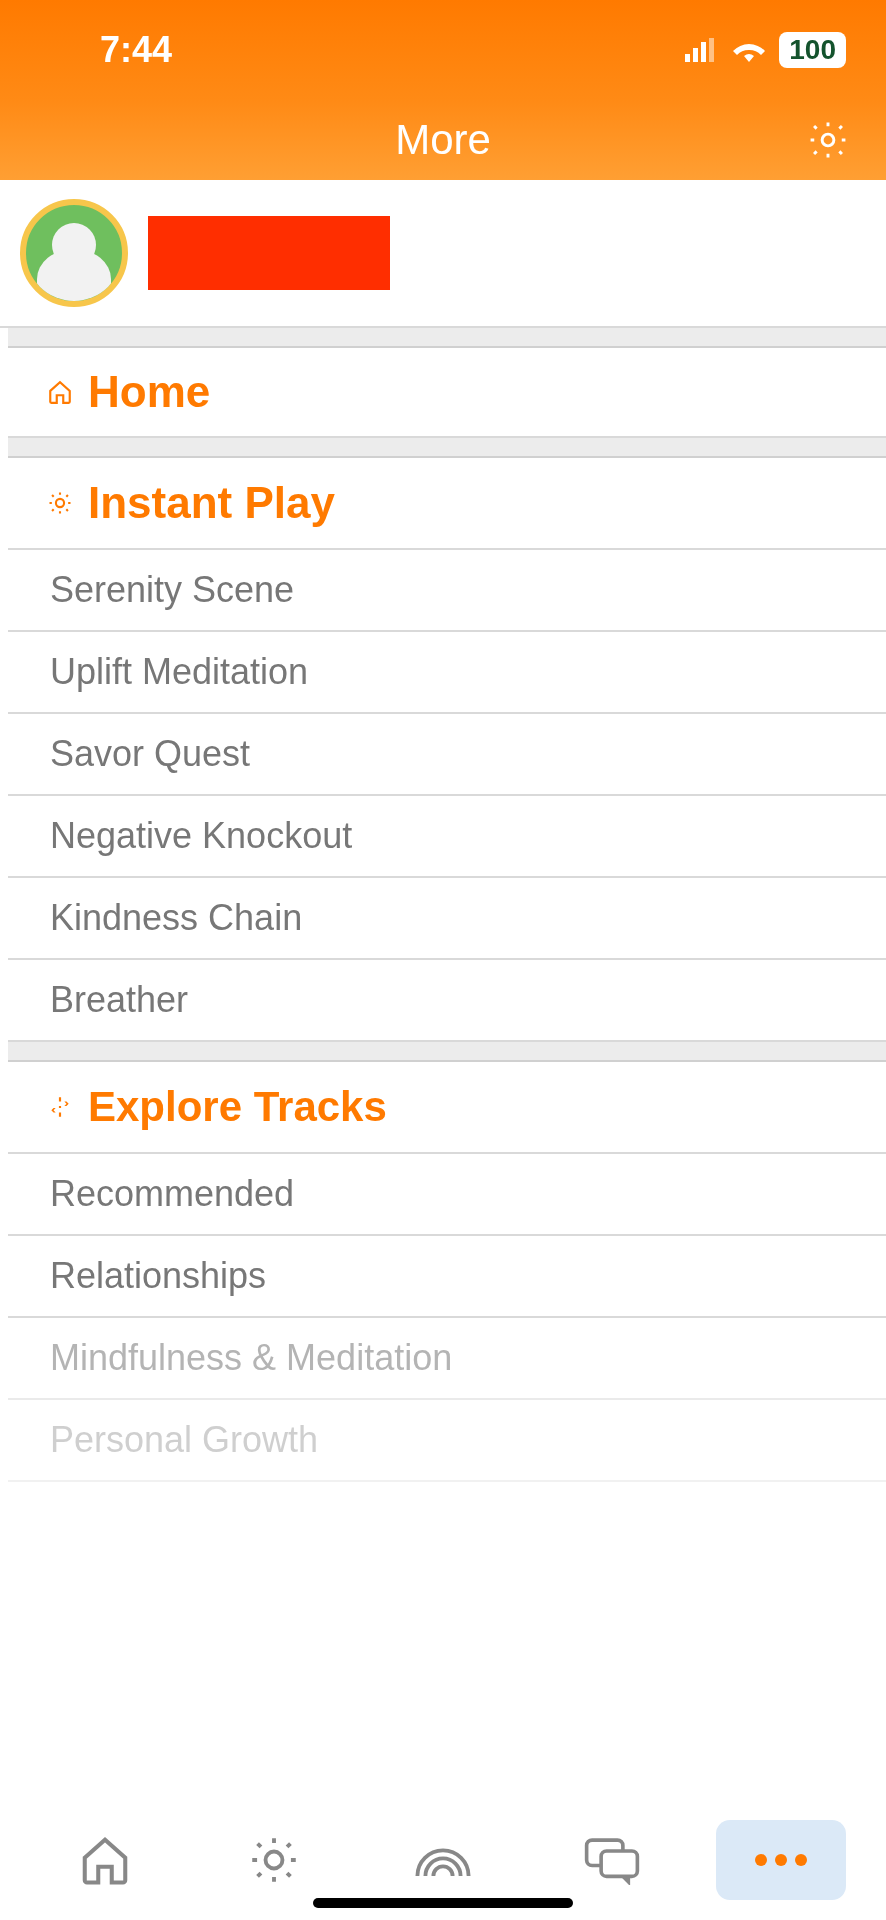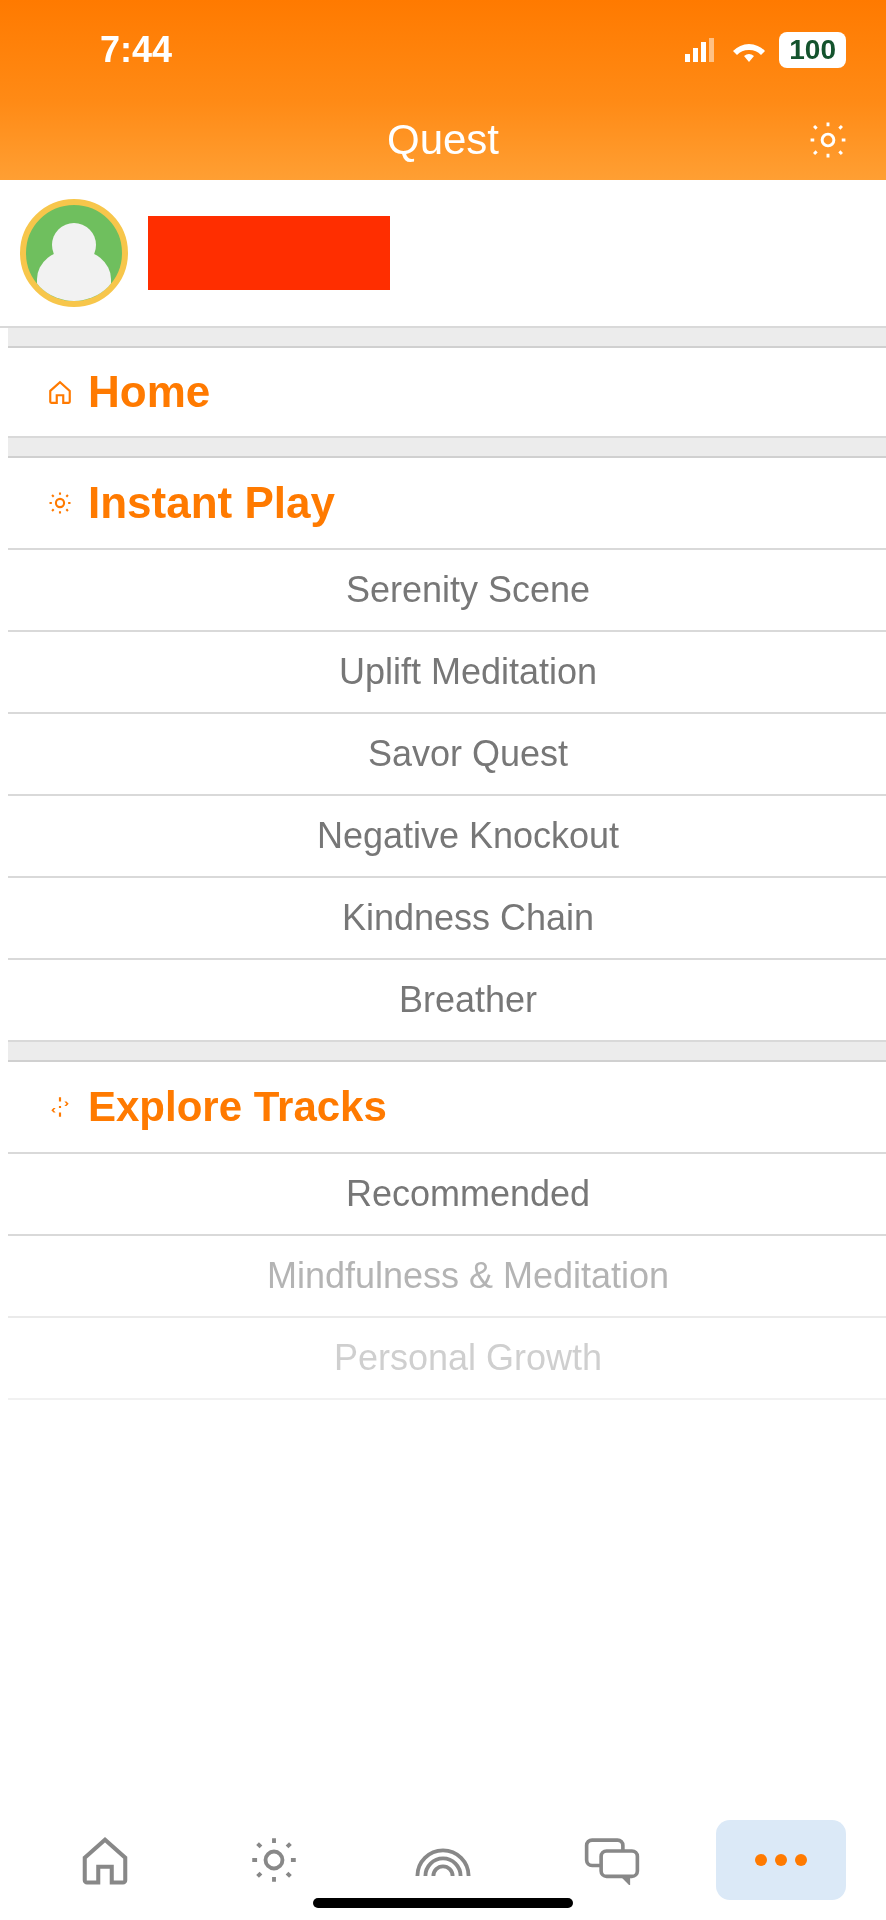--- a/index.html
+++ b/index.html
@@ -22,21 +22,21 @@
   .row.header.explore { height:92px; font-size:42px;}
   .row .icon { width:44px; display:flex; align-items:center; justify-content:center; margin-right:6px;}
   .row.header .icon { color:#ff7a00; }
   .scroll { height:calc(1920px - 100px - 80px - 148px - 120px); overflow:hidden;margin-left:8px;}
   .fadecover { position:absolute; left:0; right:0; height:120px; bottom:120px; background:linear-gradient(rgba(255,255,255,0),rgba(255,255,255,0.8),#fff); pointer-events:none;}
   .tabbar { position:absolute; bottom:0; left:0; right:0; height:120px; background:rgba(255,255,255,0.95); display:flex; align-items:center; justify-content:space-around; padding:0 20px;}
   .tab { width:130px; height:80px; display:flex; align-items:center; justify-content:center; color:#888;}
   .tab.active { background:#dbe9f7; border-radius:14px; color:#ff7a00;}
   .homeindicator { position:absolute; bottom:12px; left:50%; transform:translateX(-50%); width:260px; height:10px; border-radius:6px; background:#000;}
   svg { display:block;}
-  .row.sub { padding-left:42px; font-size:36px; color:#777;justify-content:center;}
+  .row.sub { padding-left:42px; font-size:36px; color:#777;}
   .row.big { height:82px;}
 </style>
 </head>
 <body>
 
 <div class="statusbar">
   <span>7:44</span>
   <div class="right">
     <span>
       <svg width="34" height="24" viewBox="0 0 34 24">
@@ -49,21 +49,21 @@
     <span>
       <svg width="32" height="24" viewBox="0 0 32 24">
           <path d="M16 24l-5-6a8 8 0 0110 0zM16 12a16 16 0 00-12 5l-4-4a22 22 0 0132 0l-4 4a16 16 0 00-12-5z" fill="#fff"></path>
         </svg>
     </span>
     <span class="batt">100</span>
   </div>
 </div>
 
 <div class="titlebar">
-  <span>Quest</span>
+  <span>More</span>
   <span class="gear">
     <svg width="44" height="44" viewBox="0 0 24 24" fill="none" stroke="#fff" stroke-width="1.6">
         <circle cx="12" cy="12" r="3.2"></circle>
         <path d="M12 2.5v2M12 19.5v2M4.4 4.4l1.4 1.4M18.2 18.2l1.4 1.4M2.5 12h2M19.5 12h2M4.4 19.6l1.4-1.4M18.2 5.8l1.4-1.4"></path>
       </svg>
   </span>
 </div>
 
 <div class="profile">
   <div class="avatar"></div>
@@ -118,20 +118,23 @@
     <span class="icon">
       <svg width="26" height="26" viewBox="0 0 24 24" fill="#ff7a00">
           <path d="M11 3h2v4h5l2 2-2 2h-5v2h-5l-2 2 2 2h5v4h-2v-4H6l-2-2 2-2h5v-2h5l2-2-2-2h-5z"></path>
         </svg>
     </span>
     <span>Explore Tracks</span>
   </div>
   <div class="row big sub">
       <span>Recommended</span>
     </div>
+  <div class="row big sub">
+      <span>Relationships</span>
+    </div>
   <div class="row big sub" style="opacity:.55">
       <span>Mindfulness &amp; Meditation</span>
     </div>
   <div class="row big sub" style="opacity:.35">
       <span>Personal Growth</span>
     </div>
 </div>
 
 <div class="fadecover"></div>
 

